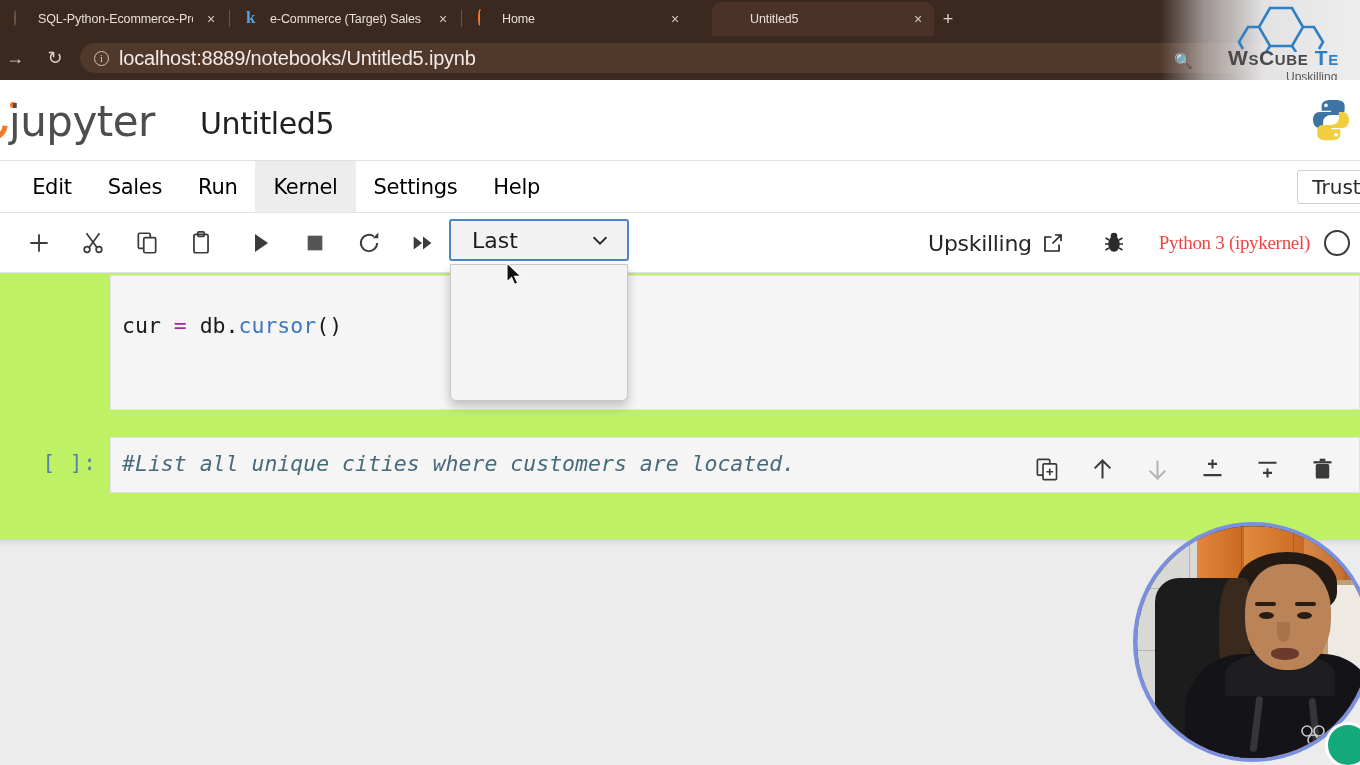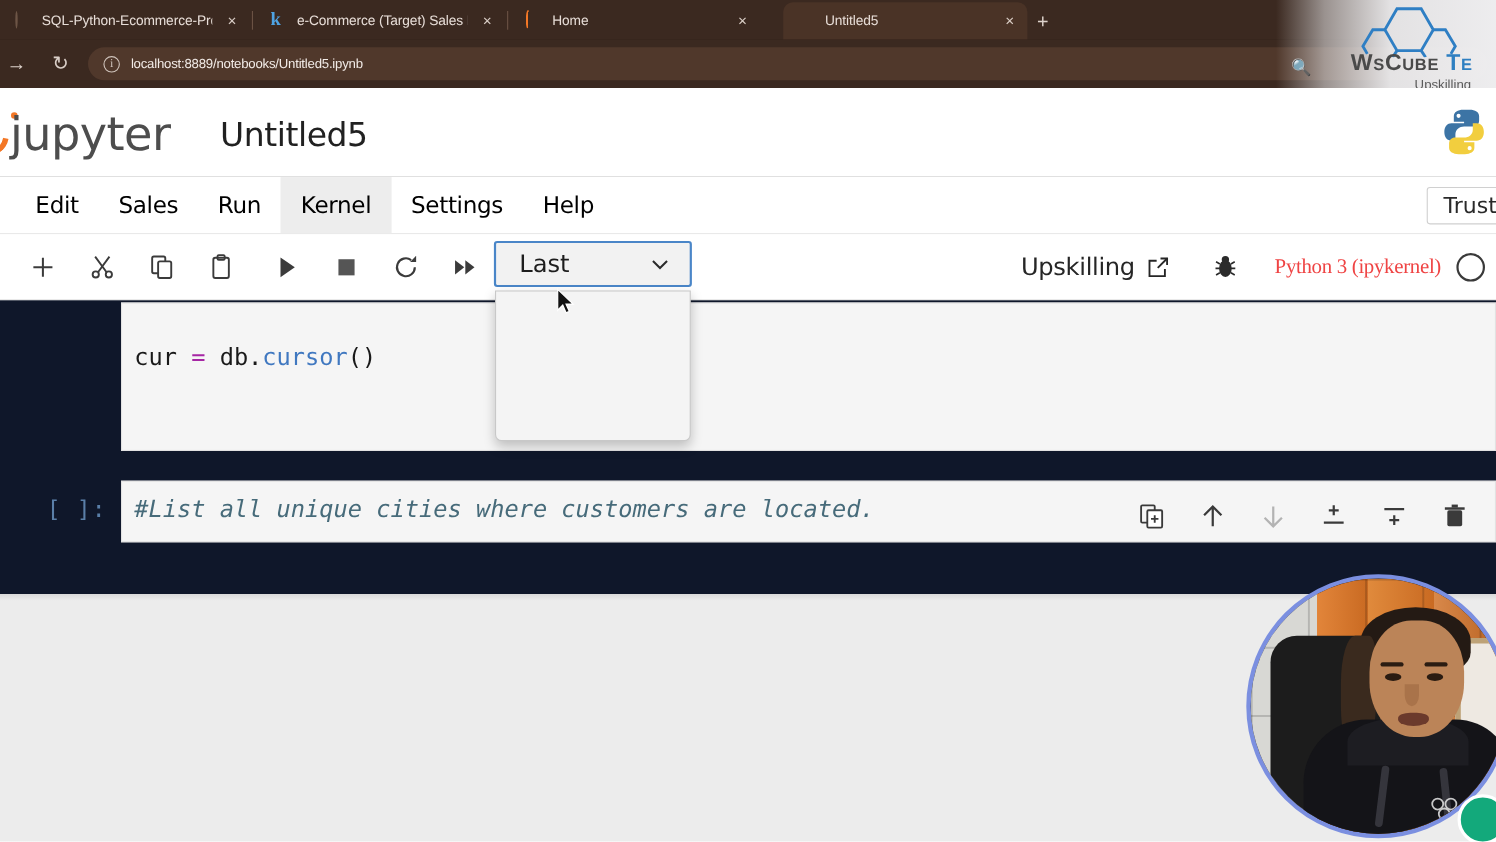--- a/index.html
+++ b/index.html
@@ -120,21 +120,21 @@
   }
   #omnibox-info {
     width: 15px; height: 15px;
     border: 1.4px solid #cfc3bb; border-radius: 50%;
     color: #cfc3bb; font-size: 11px;
     display: flex; align-items: center; justify-content: center;
     font-family: "Liberation Serif", serif;
     flex: none;
   }
   #omnibox-url {
-    color: #f2ebe7; font-size: 12px;
+    color: #f2ebe7; font-size: 20px;
     letter-spacing: -0.2px;
   }
 
   
   #watermark {
     position: absolute; right: 0; top: 0;
     width: 200px; height: 88px;
     background: linear-gradient(to right, rgba(230,230,232,0) 0%, rgba(232,232,234,0.55) 22%, rgba(240,240,242,0.93) 52%, rgba(243,243,245,0.97) 100%);
     pointer-events: none;
     overflow: hidden;
@@ -305,21 +305,21 @@
     width: 26px; height: 26px;
     border: 2px solid #3a3a3a;
     border-radius: 50%;
     margin-right: 4px;
   }
 
   
   #notebook {
     position: absolute; left: 0; top: 273px;
     width: 1360px; height: 267px;
-    background: #0f172a;
+    background: #bef264;
     overflow: hidden;
   }
   .cell { position: relative; }
   .cell-input-wrap {
     display: flex; align-items: flex-start;
   }
   .prompt {
     width: 110px;
     flex: none;
     text-align: right;

